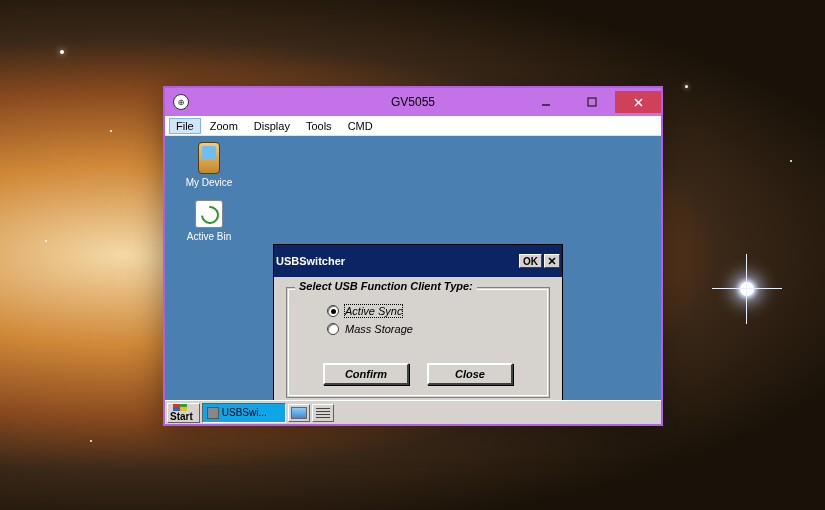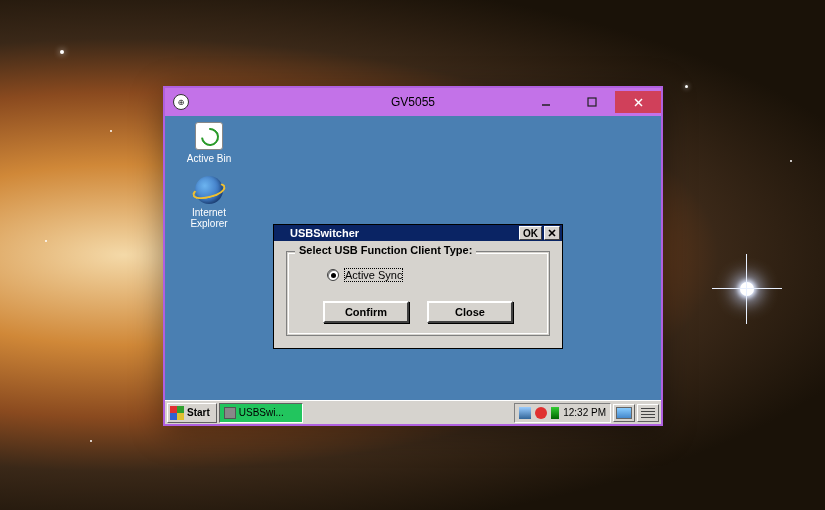--- a/index.html
+++ b/index.html
@@ -75,28 +75,28 @@
 
 .ce-taskbar {
   position:absolute; bottom:0; left:0; right:0; height:24px;
   background:#d6d3ce; border-top:1px solid #fff;
   display:flex; align-items:center; font-size:10px; color:#000;
   padding:2px;
 }
 .ce-start {
   height:20px; padding:0 6px 0 2px; display:flex; align-items:center;
   border:1px solid; border-color:#fff #606060 #606060 #fff; margin-right:2px;
-  background:#d6d3ce; font-weight:bold;
+  background:#d6d3ce; font-weight:bold;flex-direction:column;
 }
 .ce-start .flag { width:14px;height:14px; margin-right:3px; display:grid;grid-template-columns:1fr 1fr;grid-template-rows:1fr 1fr;}
 .ce-start .flag span:nth-child(1){background:#e03030;} .ce-start .flag span:nth-child(2){background:#30a030;}
 .ce-start .flag span:nth-child(3){background:#3060d0;} .ce-start .flag span:nth-child(4){background:#e0c030;}
 .ce-task {
   height:20px; width:84px; padding:0 4px; display:flex; align-items:center;
-  border:1px solid; border-color:#606060 #fff #fff #606060; background:#22c55e;
+  border:1px solid; border-color:#606060 #fff #fff #606060; background:#0ea5e9;
   overflow:hidden; white-space:nowrap;
 }
 .ce-task .tico{width:12px;height:12px;background:#888;margin-right:3px;border:1px solid #555;flex-shrink:0;}
 .ce-tray {
   margin-left:auto; height:20px; display:flex; align-items:center;
   border:1px solid; border-color:#808080 #fff #fff #808080; padding:0 4px; gap:4px;
 }
 .tray-i { width:12px;height:12px; }
 .tray-i.a{background:linear-gradient(#9cf,#369);}
 .tray-i.b{background:#e03030;border-radius:50%;}
@@ -104,48 +104,48 @@
 .tray-sip{ width:22px;height:18px;background:#d6d3ce;border:1px solid;border-color:#fff #606060 #606060 #fff;display:flex;align-items:center;justify-content:center;margin-left:2px;}
 .tray-sip.kbd::before{content:"";width:14px;height:10px;background:repeating-linear-gradient(#444 0 1px,#d6d3ce 1px 3px);}
 .tray-sip.desk::before{content:"";width:14px;height:10px;background:linear-gradient(#8cf,#48c);border:1px solid #666;}
 
 
 .ce-dlg {
   position:absolute; top:108px; left:108px; width:290px;
   background:#d6d3ce; border:1px solid #000;
 }
 .ce-dlg-title {
-  height:16px; background:#0a2464; color:#fff; font-weight:bold;
-  font-size:11px; display:flex; align-items:center; padding-left:16px;text-align:center;
+  height:32px; background:#0a2464; color:#fff; font-weight:bold;
+  font-size:11px; display:flex; align-items:center; padding-left:2px;text-align:center;
 }
 .ce-dlg-title .tbtns { margin-left:auto; display:flex; gap:2px; padding-right:2px;}
 .ce-dlg-title .tb {
   height:14px; min-width:16px; background:#d6d3ce; color:#000;
   border:1px solid; border-color:#fff #404040 #404040 #fff;
   font-size:10px; font-weight:bold; display:flex;align-items:center;justify-content:center;
   padding:0 3px;
 }
-.ce-dlg-body { padding:10px 12px 12px; }
+.ce-dlg-body { padding:10px 12px 12px;font-style:italic; }
 .ce-group {
   border:1px solid #808080; position:relative; padding:14px 12px 12px;
 }
 .ce-group::after{content:"";position:absolute;inset:1px;border:1px solid #fff;pointer-events:none;}
 .ce-group-legend {
   position:absolute; top:-8px; left:8px; background:#d6d3ce; padding:0 4px;
   font-weight:bold; font-size:11px; z-index:1;
 }
 .ce-radio { display:flex; align-items:flex-start; font-size:11px; margin:3px 0 6px 28px; }
 .ce-radio .bullet {
   width:12px; height:12px; border-radius:50%; border:1px solid #404040;
   background:#fff; margin-right:6px; display:flex;align-items:center;justify-content:center;
   box-shadow: inset 1px 1px 0 #808080;
 }
 .ce-radio.sel .bullet::after{content:"";width:5px;height:5px;background:#000;border-radius:50%;}
 .ce-radio.sel .rlabel { outline:1px dotted #000; outline-offset:0px; }
-.ce-btnrow { display:flex; justify-content:center; gap:18px; margin-top:20px;}
+.ce-btnrow { display:flex; justify-content:center; gap:18px; margin-top:28px;}
 .ce-btn {
   width:86px; height:22px; background:#d6d3ce;
   border:2px solid; border-color:#fff #404040 #404040 #fff;
   font-size:11px; font-weight:bold; display:flex;align-items:center;justify-content:center;
   box-shadow: 1px 1px 0 #000;
 }
 </style>
 </head>
 <body>
 
@@ -174,30 +174,37 @@
       </div>
       <div class="btn close">
         <svg width="11" height="11">
             <line x1="2" y1="2" x2="9" y2="9" stroke-width="1.5"></line>
             <line x1="9" y1="2" x2="2" y2="9" stroke-width="1.5"></line>
           </svg>
       </div>
     </div>
   </div>
 
+  <div class="host-menu">
+    <div class="mi sel">File</div>
+    <div class="mi">Zoom</div>
+    <div class="mi">Display</div>
+    <div class="mi">Tools</div>
+    <div class="mi">CMD</div>
+  </div>
 
   <div class="ce-desktop">
     <div class="ce-icons">
       <div class="ce-icon">
+        <div class="glyph device"></div>
+        <div>My Device</div>
+      </div>
+      <div class="ce-icon">
         <div class="glyph bin"></div>
         <div>Active Bin</div>
-      </div>
-      <div class="ce-icon">
-        <div class="glyph ie"></div>
-        <div>Internet Explorer</div>
       </div>
     </div>
 
     <div class="ce-dlg">
       <div class="ce-dlg-title">
         <span>USBSwitcher</span>
         <div class="tbtns">
           <div class="tb">OK</div>
           <div class="tb">
             <svg width="8" height="8">
@@ -207,20 +214,24 @@
           </div>
         </div>
       </div>
       <div class="ce-dlg-body">
         <div class="ce-group">
           <div class="ce-group-legend">Select USB Function Client Type:</div>
           <div class="ce-radio sel">
             <span class="bullet"></span>
             <span class="rlabel">Active Sync</span>
           </div>
+          <div class="ce-radio">
+            <span class="bullet"></span>
+            <span class="rlabel">Mass Storage</span>
+          </div>
           <div class="ce-btnrow">
             <div class="ce-btn">Confirm</div>
             <div class="ce-btn">Close</div>
           </div>
         </div>
       </div>
     </div>
 
     <div class="ce-taskbar">
       <div class="ce-start">
@@ -229,23 +240,17 @@
             <span></span>
             <span></span>
             <span></span>
           </span>
         <span>Start</span>
       </div>
       <div class="ce-task">
         <span class="tico"></span>
         <span>USBSwi...</span>
       </div>
-      <div class="ce-tray">
-        <span class="tray-i a"></span>
-        <span class="tray-i b"></span>
-        <span class="tray-i c"></span>
-        <span>12:32 PM</span>
-      </div>
       <div class="tray-sip desk"></div>
       <div class="tray-sip kbd"></div>
     </div>
   </div>
 </div>
 
 </body></html>

